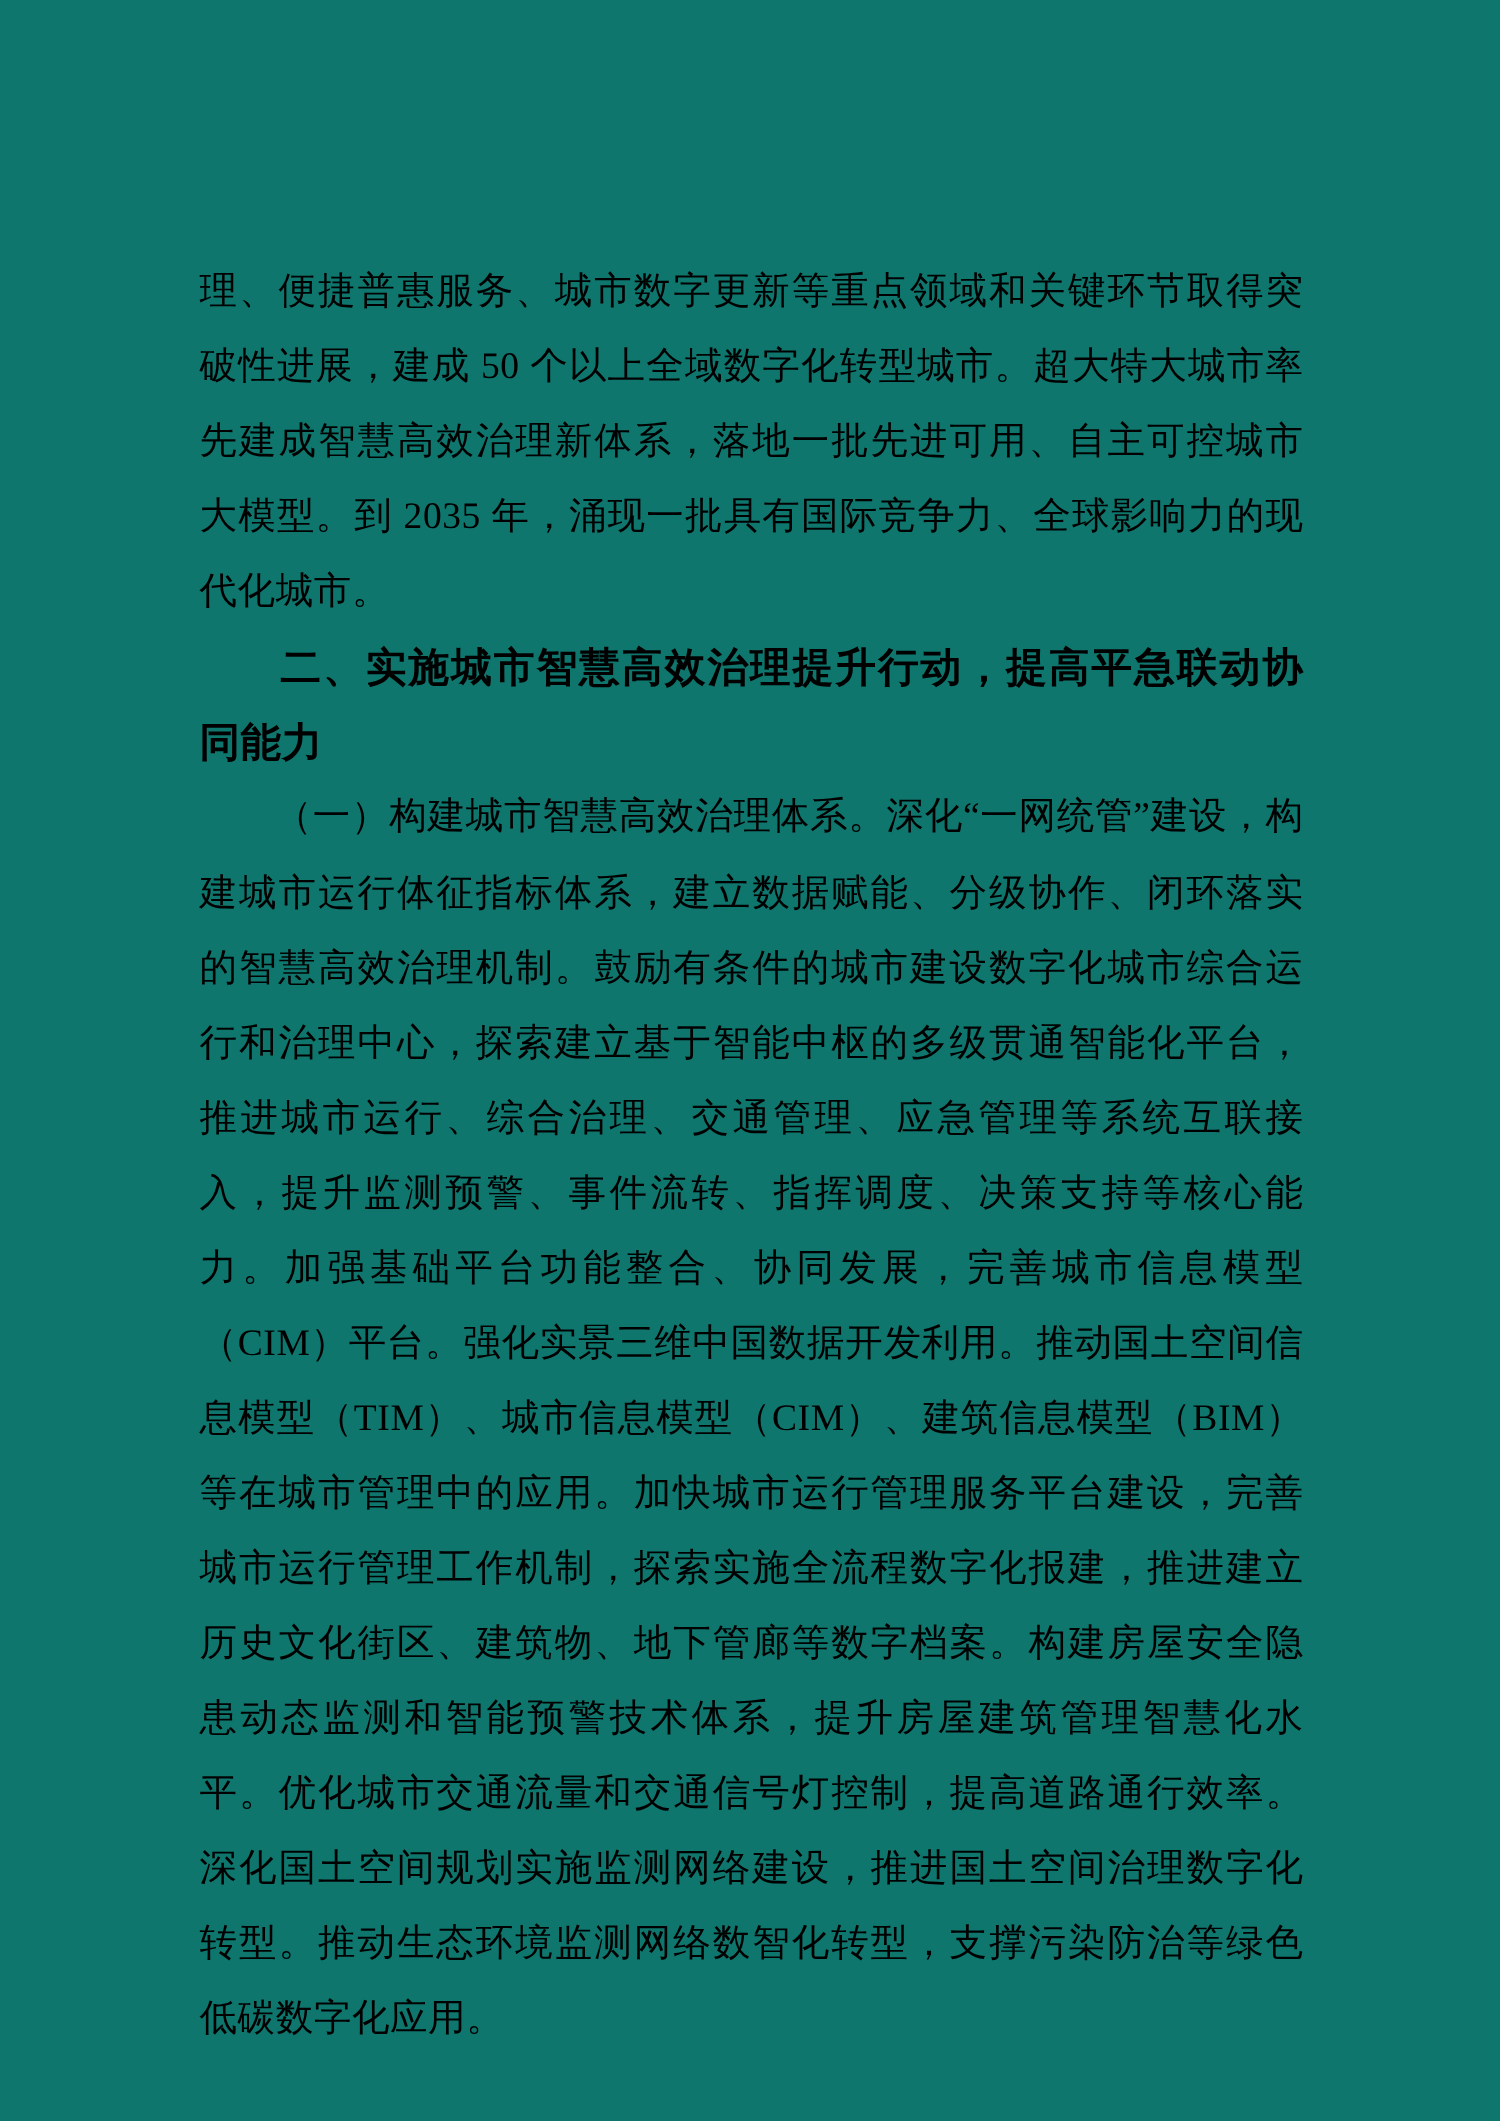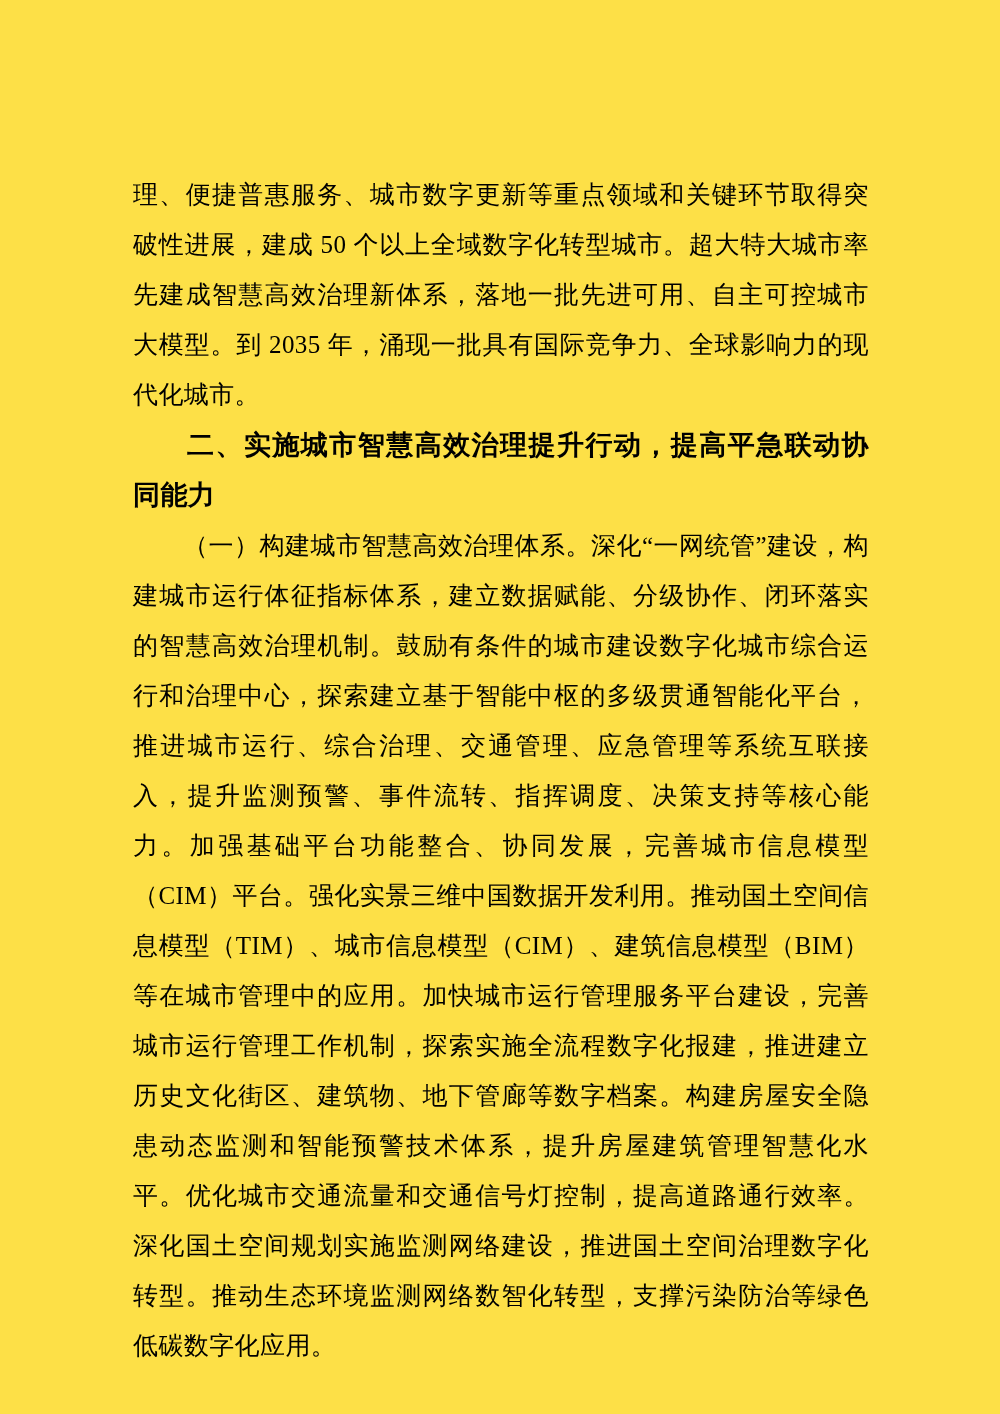--- a/index.html
+++ b/index.html
@@ -5,21 +5,21 @@
   html, body {
     margin: 0;
     padding: 0;
     background: #e8e8e8;
   }
   .page {
     position: relative;
     width: 1000px;
     height: 1414px;
     margin: 0 auto;
-    background: #fde047;
+    background: #0f766e;
     overflow: hidden;
   }
   .content {
     position: absolute;
     left: 133px;
     top: 170px;
     width: 736px;
     color: #000000;
     font-family: "Liberation Serif", "DejaVu Serif", serif;
     font-size: 25px;
@@ -38,21 +38,21 @@
     margin: 0;
     font-family: "Liberation Sans", "DejaVu Sans", sans-serif;
     font-weight: 700;
     font-size: 27px;
     line-height: 50px;
     text-indent: 2em;
     letter-spacing: 0.4px;
   }
   .lead {
     
-    font-family: Liberation Sans, sans-serif;
+    font-family: Liberation Mono, monospace;
   }
 </style>
 </head>
 <body>
 
 <div class="page">
   <div class="content">
 
     <p class="para">理、便捷普惠服务、城市数字更新等重点领域和关键环节取得突破性进展，建成 50 个以上全域数字化转型城市。超大特大城市率先建成智慧高效治理新体系，落地一批先进可用、自主可控城市大模型。到 2035 年，涌现一批具有国际竞争力、全球影响力的现代化城市。</p>
 

